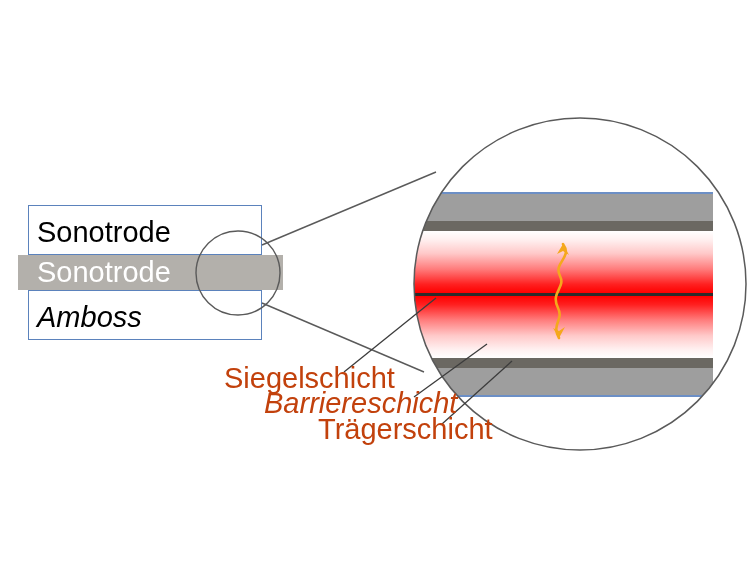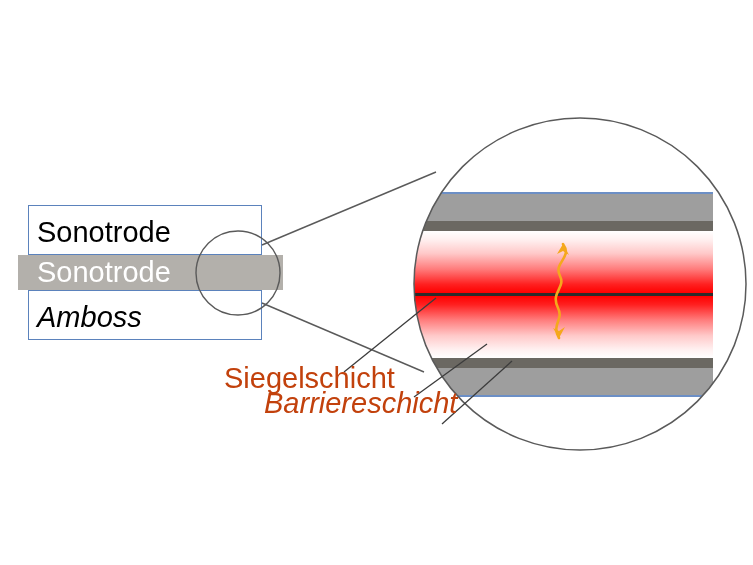--- a/index.html
+++ b/index.html
@@ -153,14 +153,15 @@
 
     <g>
       <path d="M 563,244 C 573,258 553,262 560,276 C 566,288 550,292 558,308 C 564,320 551,324 559,338" fill="none" stroke="#f5a81c" stroke-width="2.6" stroke-linecap="round"></path>
       <path d="M 563,244 L 557,254 L 563,251 L 569,255 Z" fill="#f5a81c"></path>
       <path d="M 559,338 L 553,328 L 559,331 L 565,327 Z" fill="#f5a81c"></path>
     </g>
   </svg>
 
   <div class="layer-label" id="label-siegel">Siegelschicht</div>
   <div class="layer-label" id="label-barriere">Barriereschicht</div>
+  <div class="layer-label" id="label-traeger">Trägerschicht</div>
 
 </div>
 
 </body></html>

